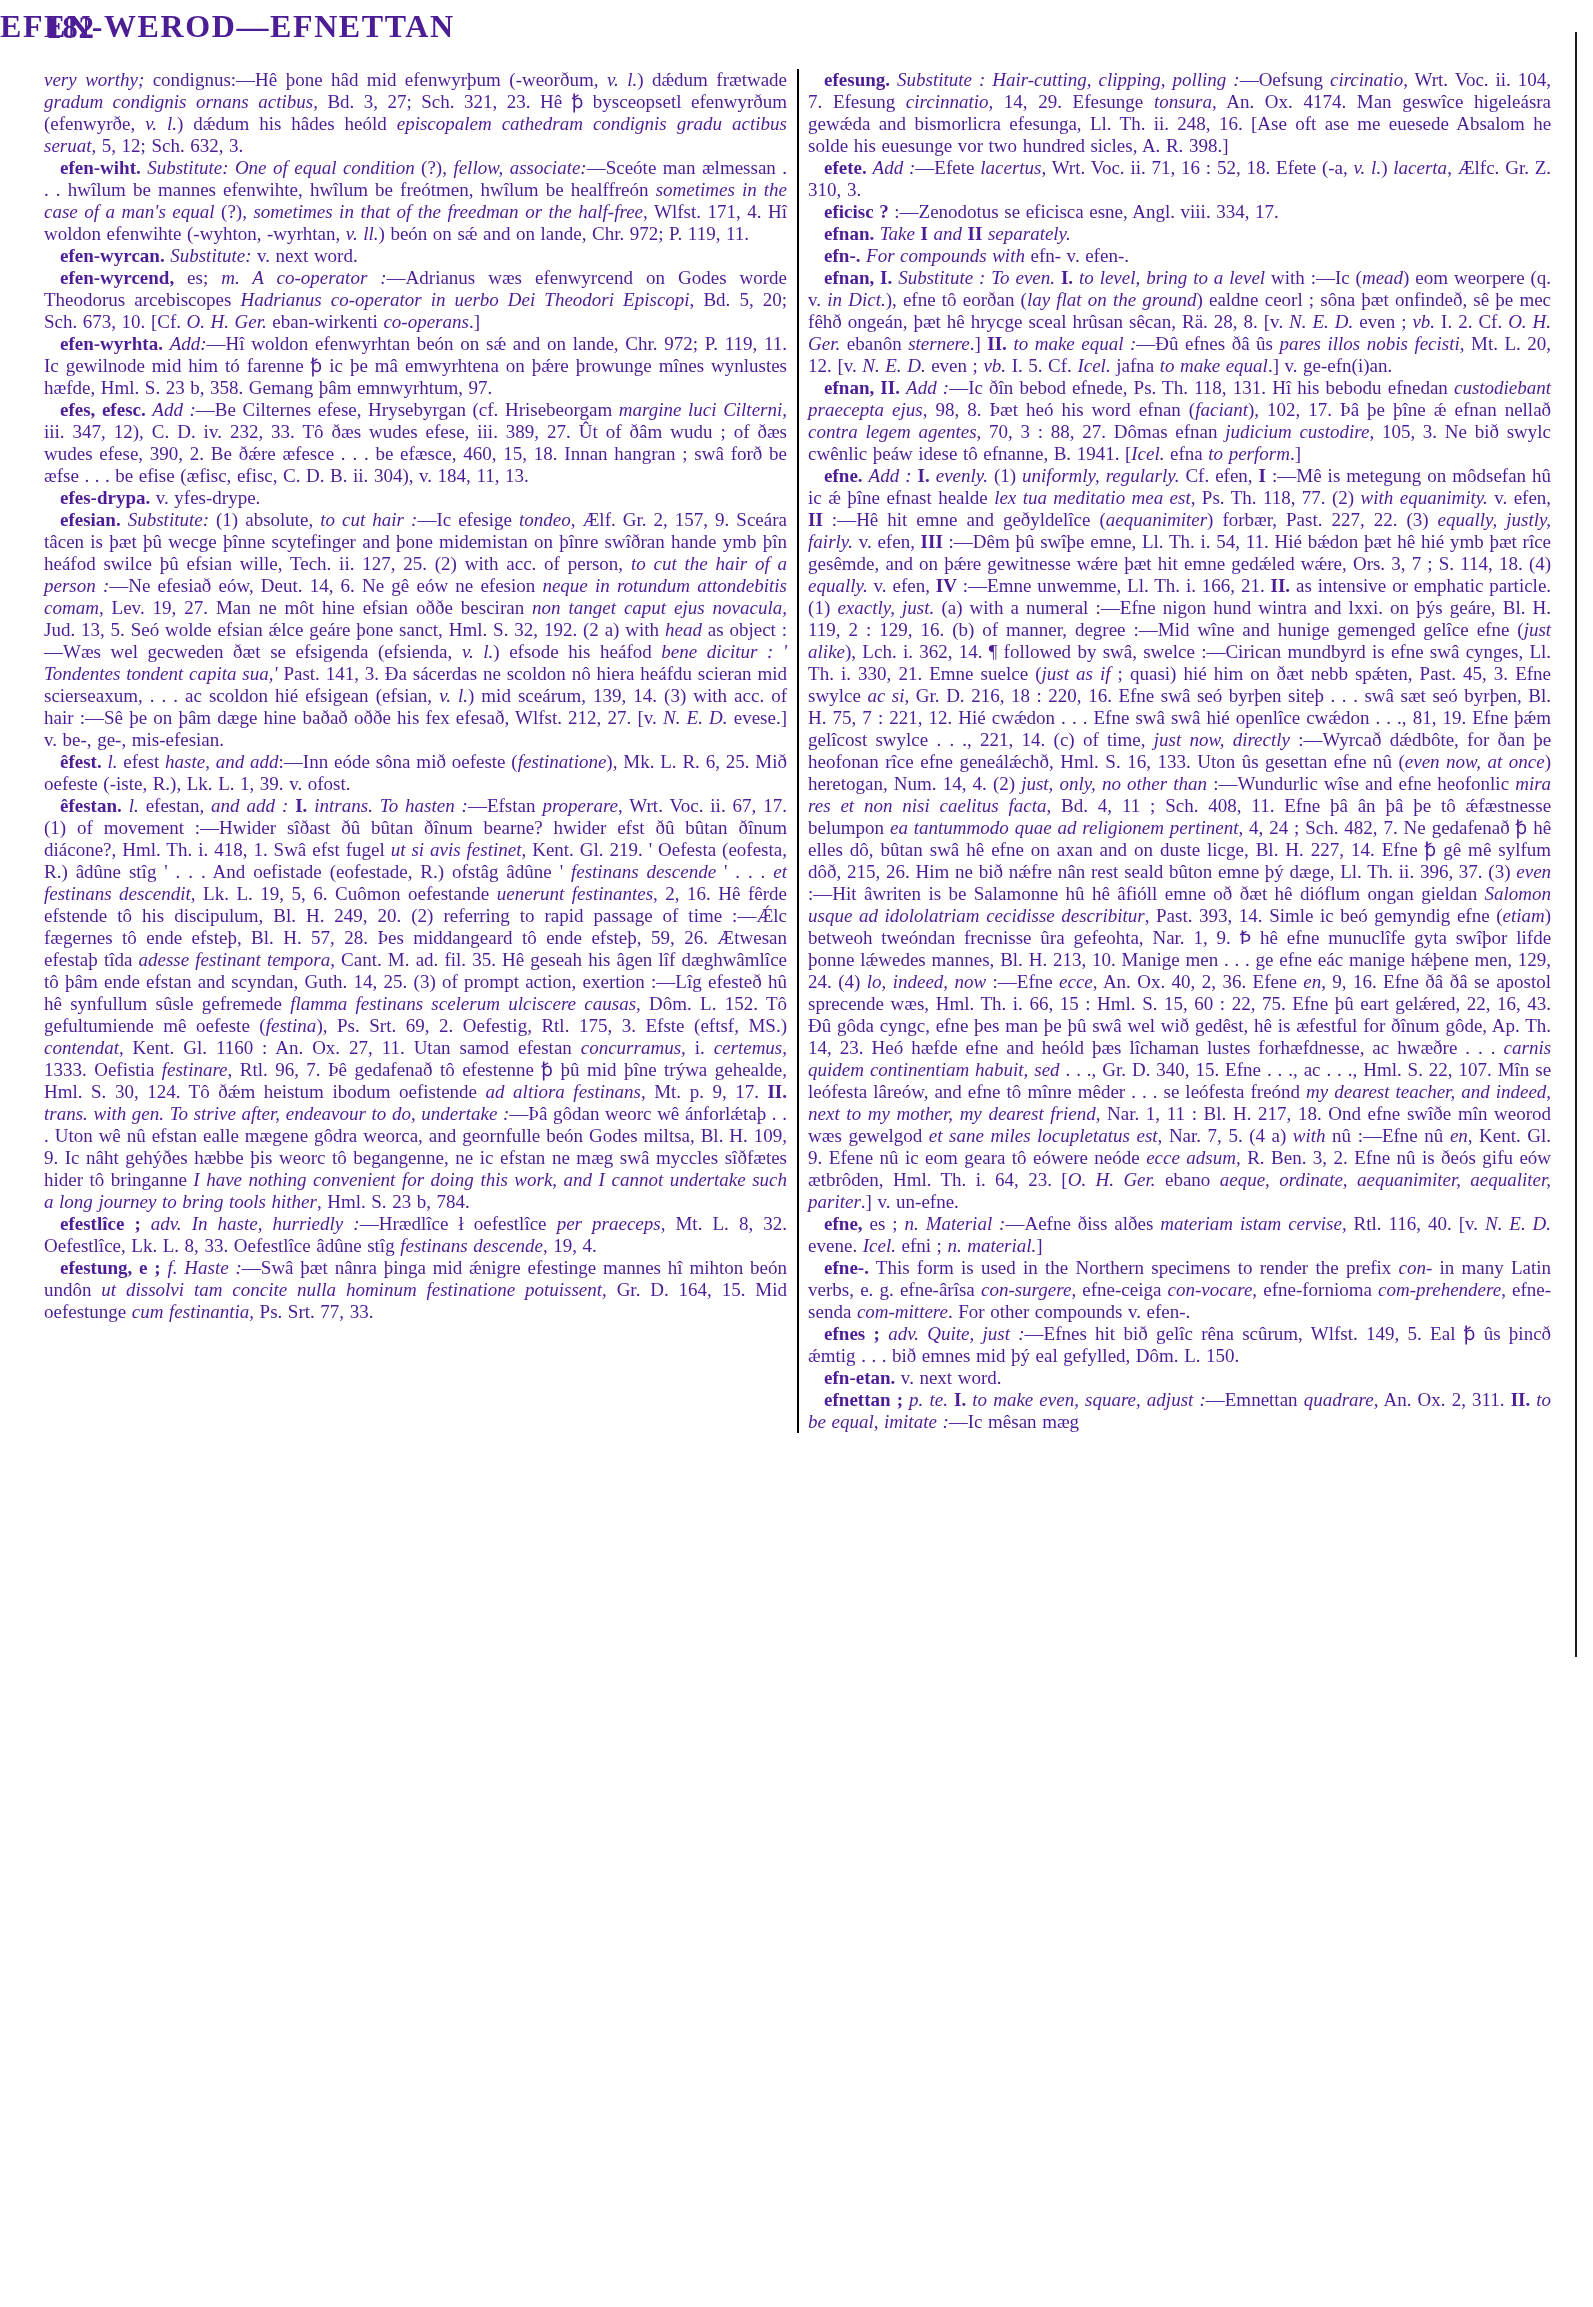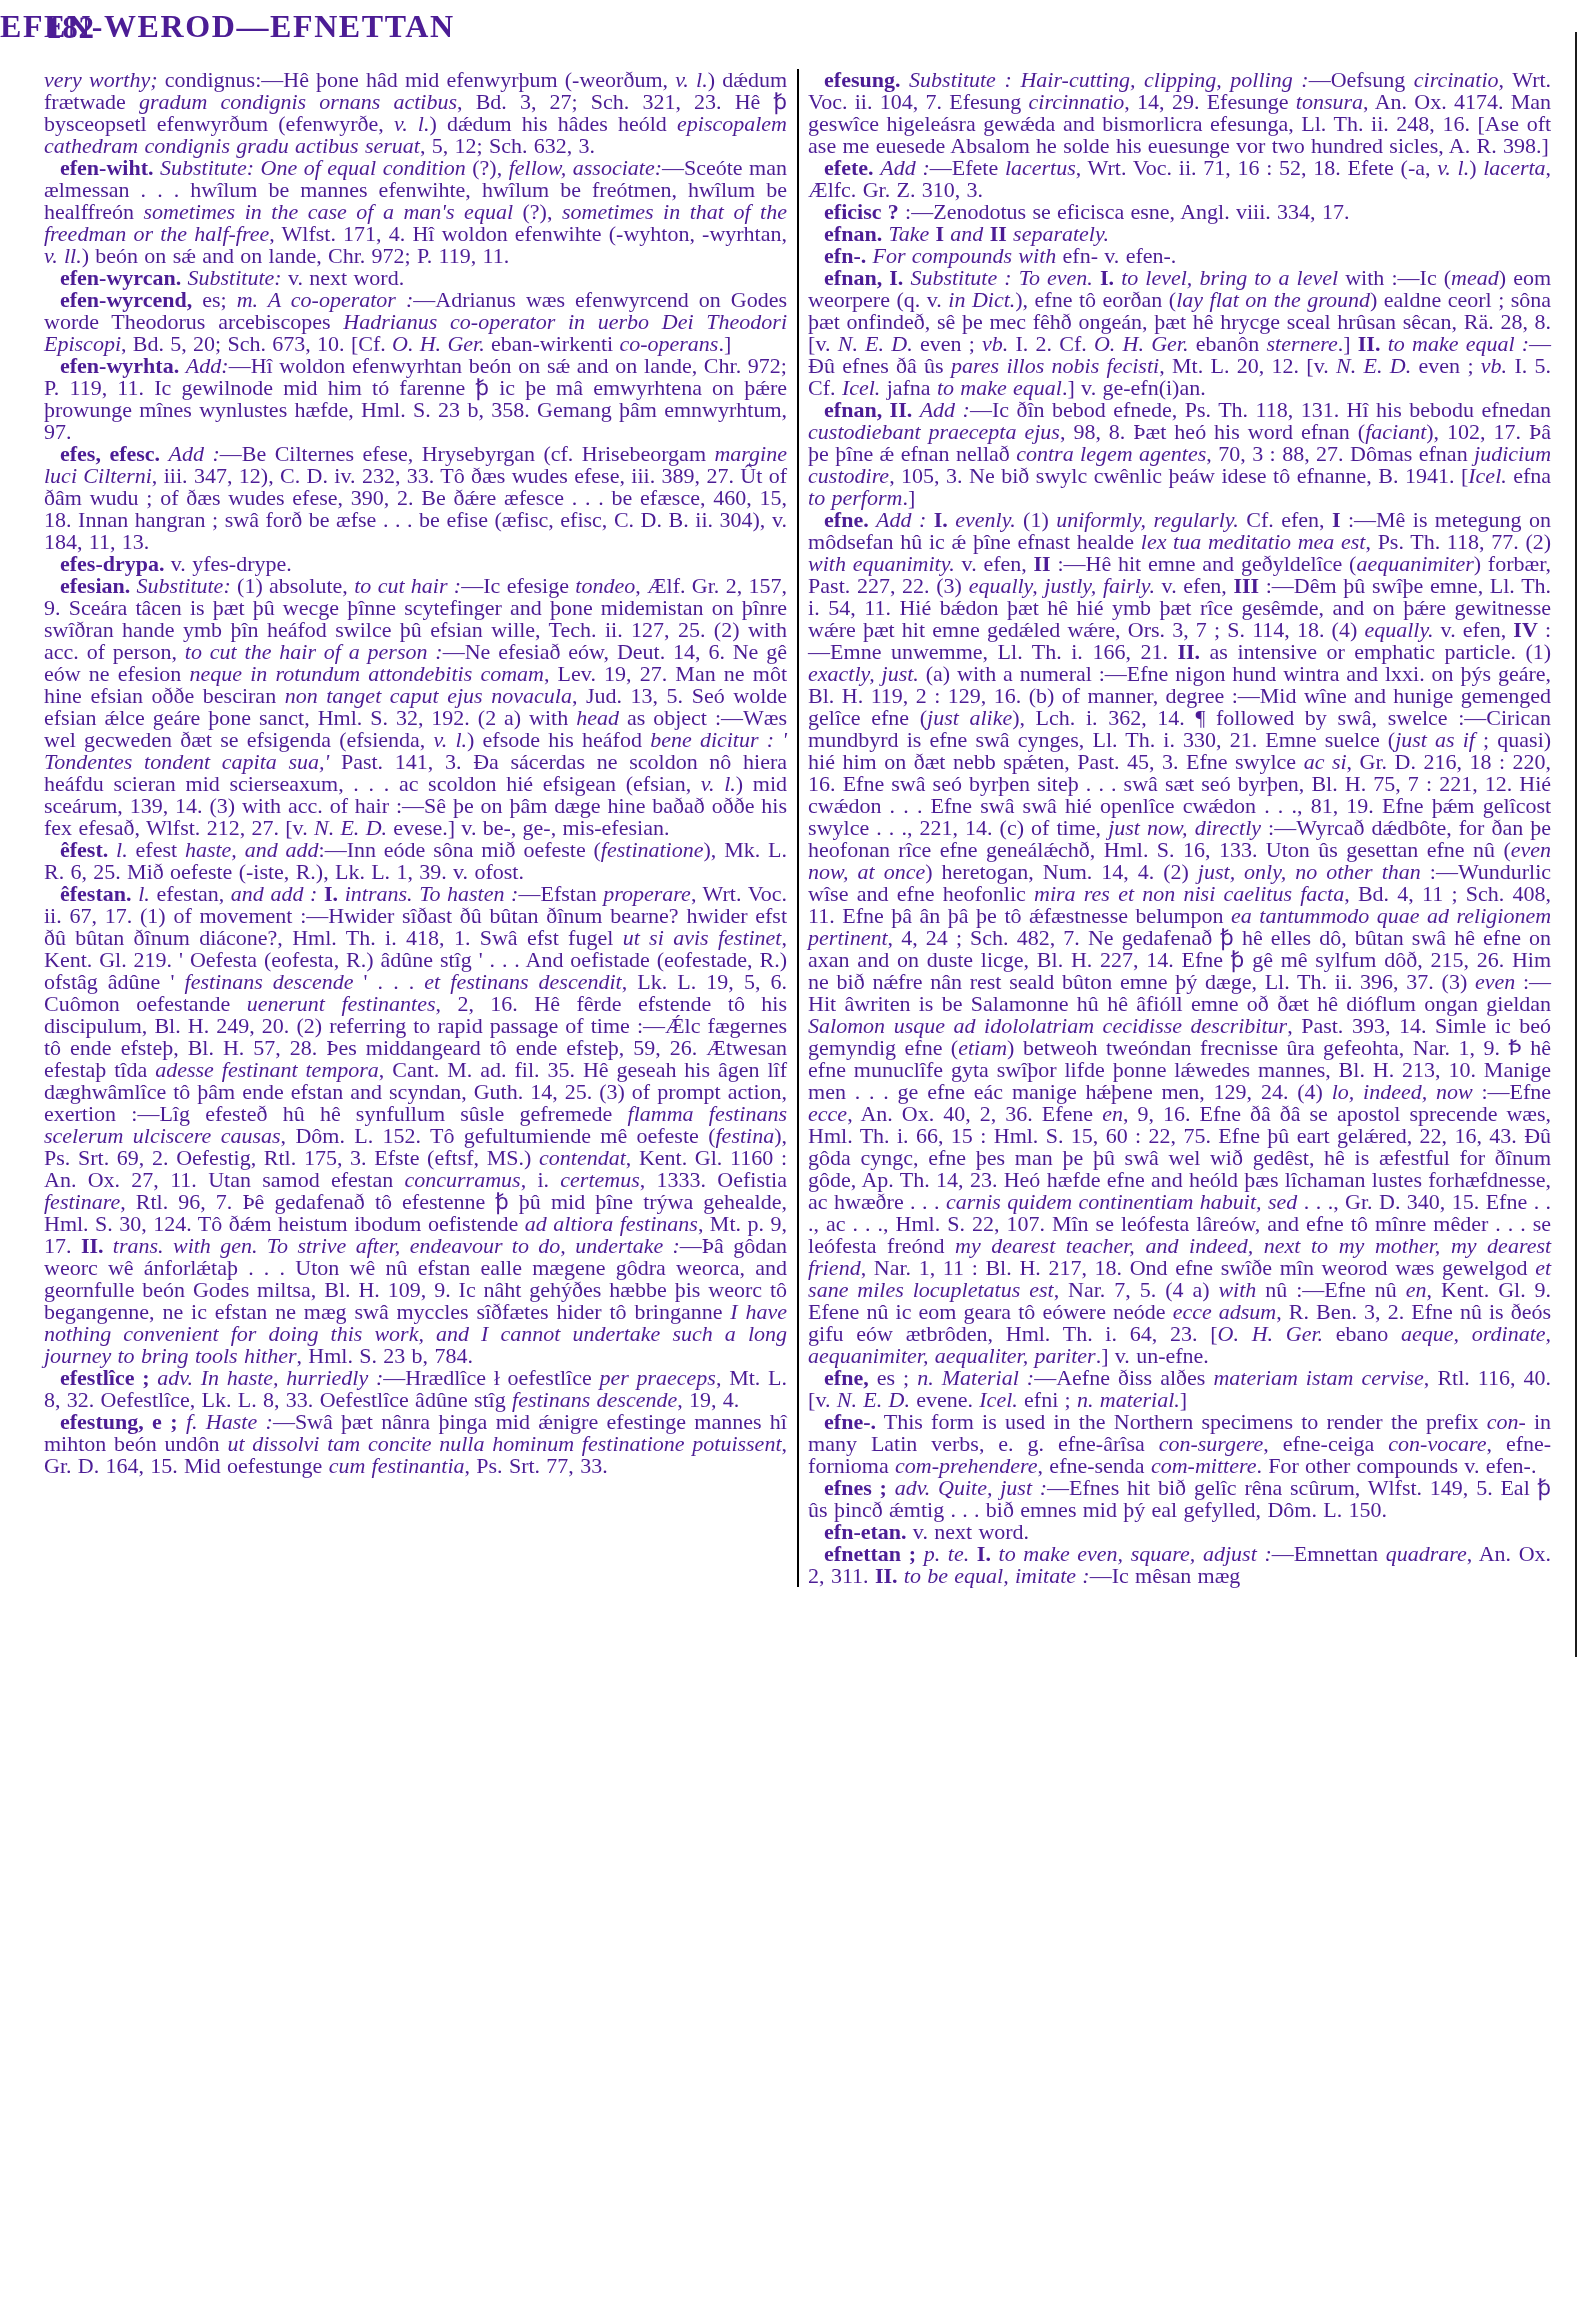--- a/index.html
+++ b/index.html
@@ -4,21 +4,21 @@
 <style>
   html,body{margin:0;padding:0;background:#ffffff;}
   .page{
     position:relative;width:1593px;height:1657px;background:#ffffff;color:#4c1d95;
     font-family:"Liberation Serif","DejaVu Serif",serif;overflow:hidden;
   }
   .header{position:absolute;top:6.5px;left:0;right:0;height:58px;}
   .pagenum{position:absolute;left:46px;top:3.2px;font-size:31px;font-weight:700;letter-spacing:0.8px;}
   .title{position:absolute;left:0;right:0;top:1.6px;font-size:32px;letter-spacing:1.6px;font-weight:600;}
   .cols{position:absolute;top:69px;left:44px;display:flex;align-items:stretch;}
-  .col{width:743px;font-size:22px;line-height:22px;text-align:justify;word-spacing:0.8px;}
+  .col{width:743px;font-size:19px;line-height:22px;text-align:justify;word-spacing:0.8px;}
   .rule{flex:0 0 2.4px;background:#000;margin-left:9.7px;margin-right:9px;}
   .edge{position:absolute;top:32px;bottom:0;right:16px;width:2.4px;background:#1c1c1c;}
   p.entry{margin:0;padding:0;}
   p.entry.ind{text-indent:16px;}
   .r-b{font-weight:700;margin-top:14px;}
   .r-i{font-style:italic;}
 </style>
 </head>
 <body>
 

